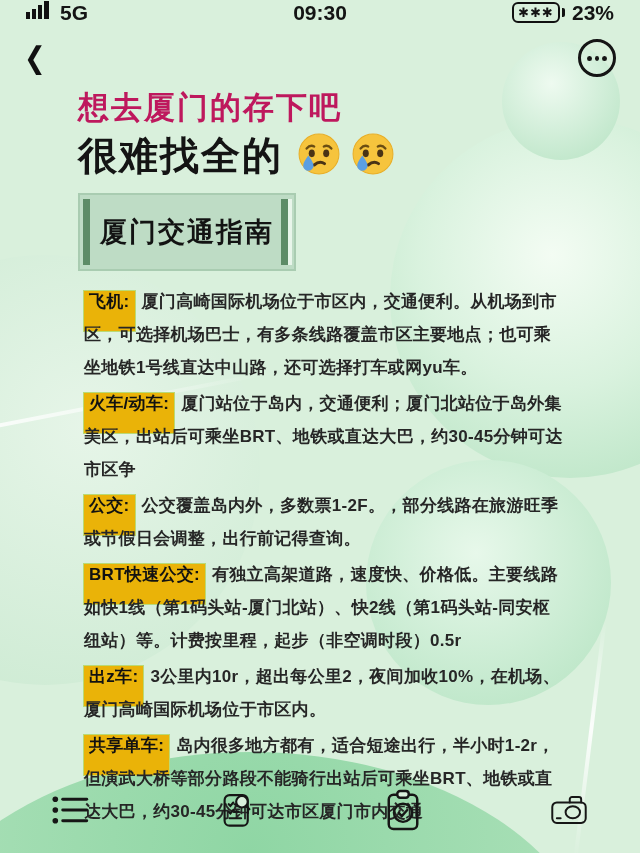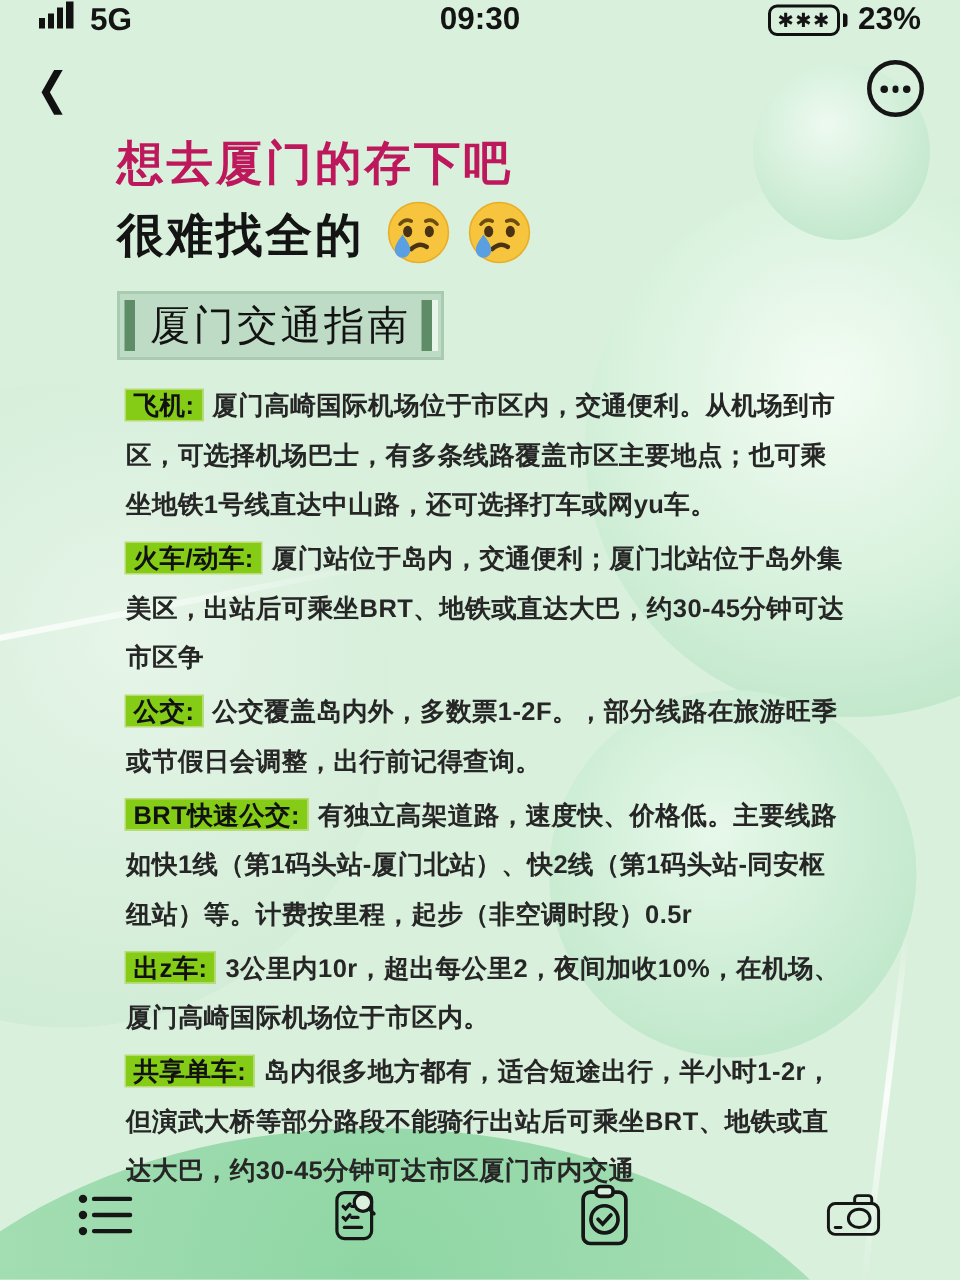--- a/index.html
+++ b/index.html
@@ -44,37 +44,37 @@
     transform:scaleY(1.15); }
   .header-title { color:#e0241f; font-size:27px; font-weight:bold; margin-left:14px; letter-spacing:1px; }
   .more-btn { margin-left:auto; width:38px; height:38px; border:3px solid #151515; border-radius:50%;
     display:flex; align-items:center; justify-content:center; gap:3px; cursor:pointer; background:transparent; }
   .more-btn i { width:5px; height:5px; background:#151515; border-radius:50%; }
 
   
   .post-title { position:relative; margin:8px 0 0 78px; font-size:31px; font-weight:bold;
     color:#be185d; letter-spacing:2px; line-height:46px; }
   .title-row2 { position:relative; margin-left:78px; display:flex; align-items:center; gap:8px; }
-  .title-row2 .t2 { font-size:31px; font-weight:bold; letter-spacing:2px; line-height:50px;font-family:Liberation Serif, serif; }
+  .title-row2 .t2 { font-size:39px; font-weight:bold; letter-spacing:2px; line-height:50px;font-family:Liberation Serif, serif; }
   .emoji { width:44px; height:44px; margin-left:6px; }
 
   .guide-box { position:relative; display:inline-block; margin:12px 0 0 78px;
-    background:#bedcc5; border:2px solid #a9ccb1; padding:3px 20px;
-    font-size:27px; font-weight:normal; letter-spacing:2px; color:#131313; }
+    background:#bedcc5; border:2px solid #a9ccb1; padding:19px 20px;
+    font-size:27px; font-weight:bold; letter-spacing:2px; color:#131313; }
   .guide-box::before, .guide-box::after { content:""; position:absolute; top:4px; bottom:4px; width:7px;
     background:#5d8c67; }
   .guide-box::before { left:3px; }
   .guide-box::after  { right:6px; box-shadow:4px 0 0 #e8f5ea; }
 
   
   .sections { position:relative; margin:14px 0 0 84px; width:480px; }
   .section { font-size:17px; line-height:33px; font-weight:600; color:#262626;
     margin-bottom:3px; letter-spacing:.3px; }
-  .section-label { background:#84cc16; font-weight:bold; color:#111;
-    padding:1px 5px 0 5px; margin-right:7px; box-shadow:0 0 0 1px #bada74; }
+  .section-label { background:#eab308; font-weight:bold; color:#111;
+    padding:1px 5px 20px 5px; margin-right:7px; box-shadow:0 0 0 1px #bada74; }
 
   
   .toolbar { position:absolute; left:0; right:0; bottom:18px;
     display:flex; align-items:center; justify-content:space-between; padding:0 46px; }
   .tool { width:50px; height:50px; display:flex; align-items:center; justify-content:center; cursor:pointer;
     background:transparent; border:none; }
   .tool svg { display:block; }
 </style>
 </head>
 <body>

